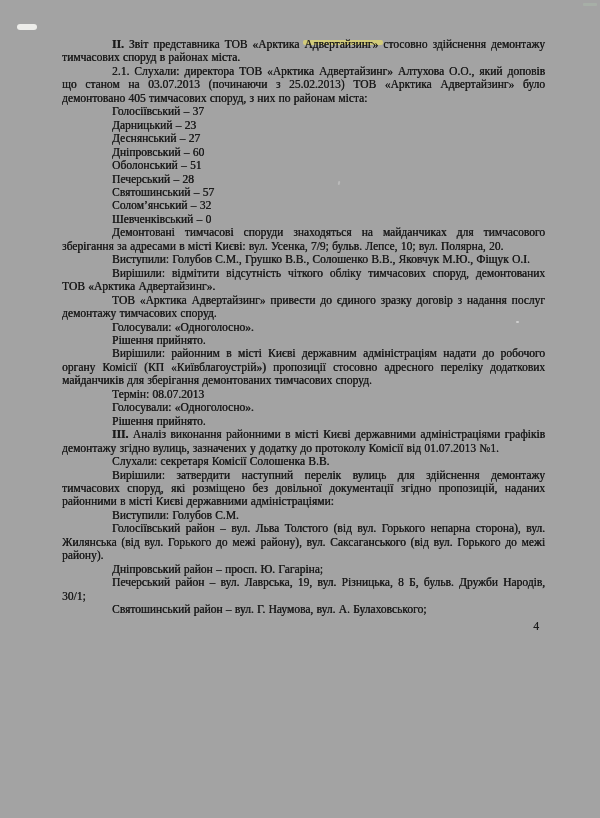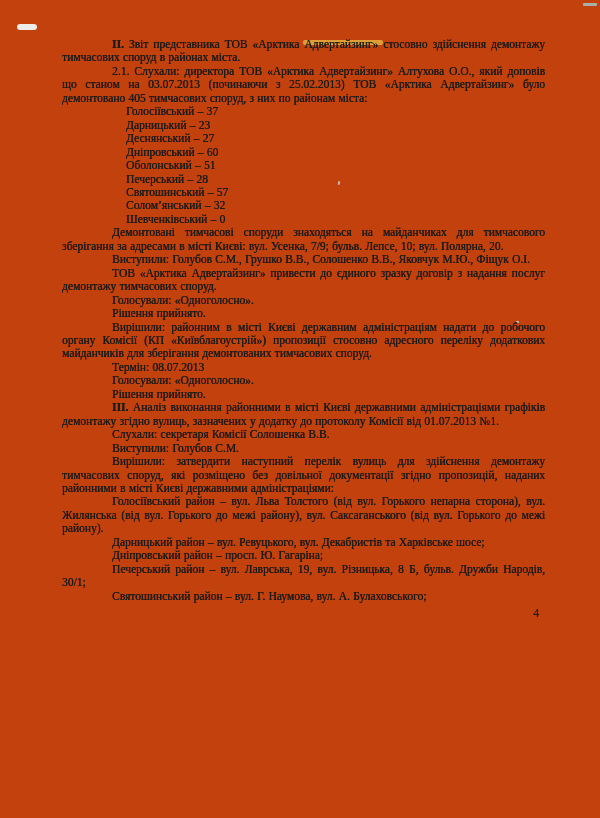--- a/index.html
+++ b/index.html
@@ -1,39 +1,39 @@
 <!DOCTYPE html>
 <html><head>
 <meta charset="utf-8">
 <style>
   html, body { margin: 0; padding: 0; background: #ffffff; }
   .page {
     position: relative;
     width: 600px;
     height: 818px;
-    background: #c2410c;
+    background: #a3a3a3;
     overflow: hidden;
     font-family: "Liberation Serif", "DejaVu Serif", serif;
     color: #1b1b1b;
   }
   .content {
     position: absolute;
     left: 62px;
     top: 38px;
     width: 483px;
     font-size: 11.5px;
     line-height: 13.45px;
     text-align: justify;
     text-shadow: 0.35px 0 0 currentColor; 
     word-spacing: 0.4px;
     z-index: 2;
   }
   .content p { margin: 0; text-indent: 50px; }
   .b { font-weight: bold; }
-  .district { margin-left: 64px; text-align: left; }
+  .district { margin-left: 50px; text-align: left; }
   .gap-before { margin-top: 13px; }
   .pagenum {
     text-align: right;
     padding-right: 6px;
     margin-top: 4px;
     text-indent: 0;
     font-size: 11.5px;
   }
   
   .artifact { position: absolute; z-index: 1; }
@@ -81,37 +81,37 @@
     <div class="district">Деснянський – 27</div>
     <div class="district">Дніпровський – 60</div>
     <div class="district">Оболонський – 51</div>
     <div class="district">Печерський – 28</div>
     <div class="district">Святошинський – 57</div>
     <div class="district">Солом’янський – 32</div>
     <div class="district">Шевченківський – 0</div>
 
     <p>Демонтовані тимчасові споруди знаходяться на майданчиках для тимчасового зберігання за адресами в місті Києві: вул. Усенка, 7/9; бульв. Лепсе, 10; вул. Полярна, 20.</p>
     <p>Виступили: Голубов С.М., Грушко В.В., Солошенко В.В., Яковчук М.Ю., Фіщук О.І.</p>
+    <p>Вирішили: відмітити відсутність чіткого обліку тимчасових споруд, демонтованих ТОВ «Арктика Адвертайзинг».</p>
     <p>ТОВ «Арктика Адвертайзинг» привести до єдиного зразку договір з надання послуг демонтажу тимчасових споруд.</p>
     <p>Голосували: «Одноголосно».</p>
     <p>Рішення прийнято.</p>
 
     <p>Вирішили: районним в місті Києві державним адміністраціям надати до робочого органу Комісії (КП «Київблагоустрій») пропозиції стосовно адресного переліку додаткових майданчиків для зберігання демонтованих тимчасових споруд.</p>
     <p>Термін: 08.07.2013</p>
     <p>Голосували: «Одноголосно».</p>
     <p>Рішення прийнято.</p>
 
     <p class="gap-before"><span class="b">III.</span> <span>Аналіз виконання районними в місті Києві державними адміністраціями графіків демонтажу згідно вулиць, зазначених у додатку до протоколу Комісії від 01.07.2013 №1.</span></p>
 
     <p>Слухали: секретаря Комісії Солошенка В.В.</p>
+    <p>Вирішили: затвердити наступний перелік вулиць для здійснення демонтажу тимчасових споруд, які розміщено без довільної документації згідно пропозицій, наданих районними в місті Києві державними адміністраціями:</p>
     <p>Виступили: Голубов С.М.</p>
-    <p>Вирішили: затвердити наступний перелік вулиць для здійснення демонтажу тимчасових споруд, які розміщено без довільної документації згідно пропозицій, наданих районними в місті Києві державними адміністраціями:</p>
 
     <p>Голосіївський район – вул. Льва Толстого (від вул. Горького непарна сторона), вул. Жилянська (від вул. Горького до межі району), вул. Саксаганського (від вул. Горького до межі району).</p>
-    <p>Дарницький район – вул. Ревуцького, вул. Декабристів та Харківське шосе;</p>
     <p>Дніпровський район – просп. Ю. Гагаріна;</p>
     <p>Печерський район – вул. Лаврська, 19, вул. Різницька, 8 Б, бульв. Дружби Народів, 30/1;</p>
     <p>Святошинський район – вул. Г. Наумова, вул. А. Булаховського;</p>
 
     <div class="pagenum">4</div>
 
   </div>
 </div>
 
 </body></html>

